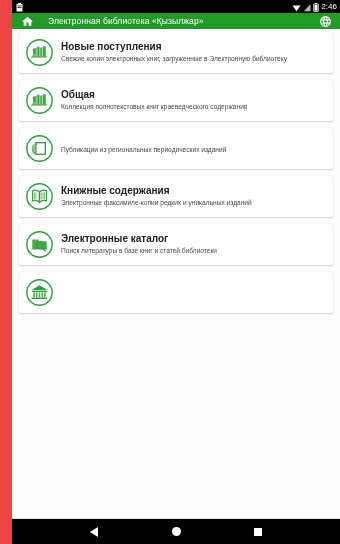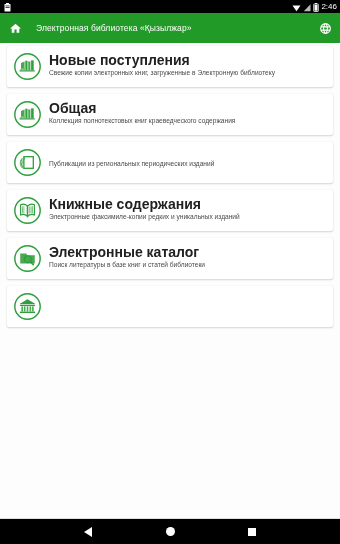--- a/index.html
+++ b/index.html
@@ -9,21 +9,22 @@
     overflow: hidden;
     font-family: "Liberation Sans", "DejaVu Sans", sans-serif;
     background: #ffffff;
   }
   #app {
     position: relative;
     width: 340px;
     height: 544px;
     display: flex;
     flex-direction: column;
-    background: #fca5a5;
+    background: #ef4444;
+    padding-left: 12px;
   }
 
   
   .status-bar {
     height: 13px;
     background: #000000;
     display: flex;
     align-items: center;
     justify-content: space-between;
     padding: 0 3px 0 4px;
@@ -35,21 +36,21 @@
     color: #ffffff;
     font-size: 8px;
     line-height: 13px;
     letter-spacing: 0px;
     font-family: "Liberation Sans", sans-serif;
   }
   .sicon { display: block; }
 
   
   .app-bar {
-    height: 30px;
+    height: 16px;
     background: #219a27;
     display: flex;
     align-items: center;
     padding: 0 8px 0 9px;
     flex: 0 0 auto;
   }
   .app-bar-title {
     color: #ffffff;
     font-size: 8.5px;
     margin-left: 14px;
@@ -80,21 +81,21 @@
     width: 29px;
     height: 29px;
     flex: 0 0 29px;
     margin-right: 7px;
     display: flex;
     align-items: center;
     justify-content: center;
   }
   .card-text { display: flex; flex-direction: column; justify-content: center; min-width: 0; }
   .card-title {
-    font-size: 14px;
+    font-size: 10px;
     font-weight: bold;
     color: #212121;
     line-height: 11px;
     white-space: nowrap;
   }
   .card-subtitle {
     font-size: 6.6px;
     color: #4a4a4a;
     line-height: 11px;
     margin-top: 1px;

